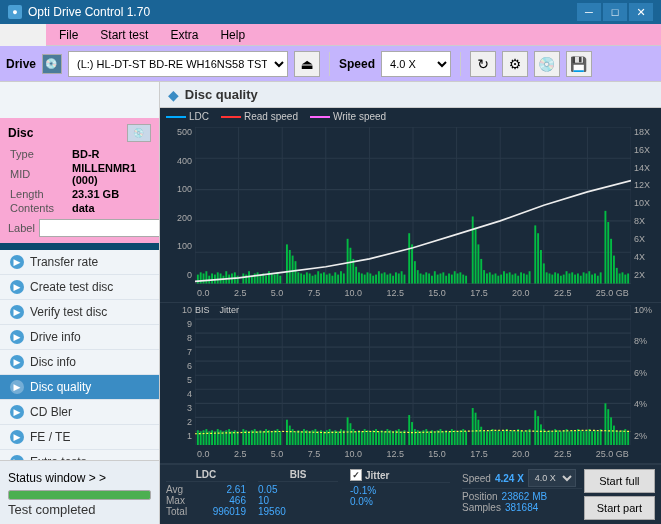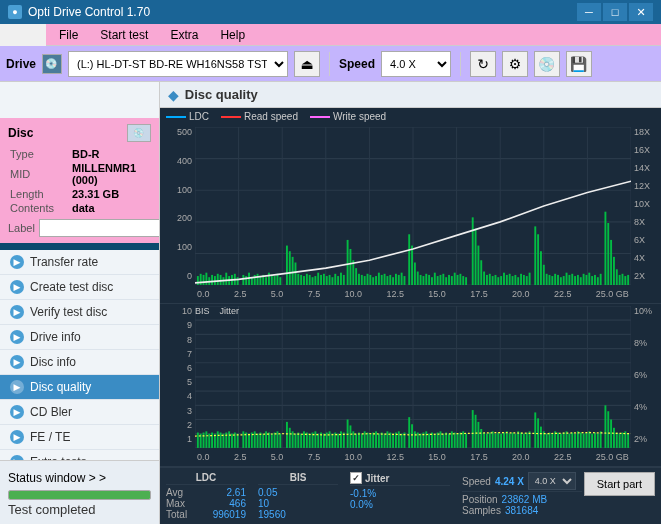--- a/index.html
+++ b/index.html
@@ -763,19 +763,20 @@
             <span style="color:#aaa;">Position</span>
             <span style="color:#4af;">23862 MB</span>
           </div>
           <div style="display:flex;gap:4px;">
             <span style="color:#aaa;">Samples</span>
             <span style="color:#4af;">381684</span>
           </div>
         </div>
 
         <div style="margin-left:auto;display:flex;flex-direction:column;gap:3px;">
+          <button class="start-btn">Start full</button>
           <button class="start-btn">Start part</button>
         </div>
       </div>
 
     </div>
   </div>
 </div>
 
 </body></html>

